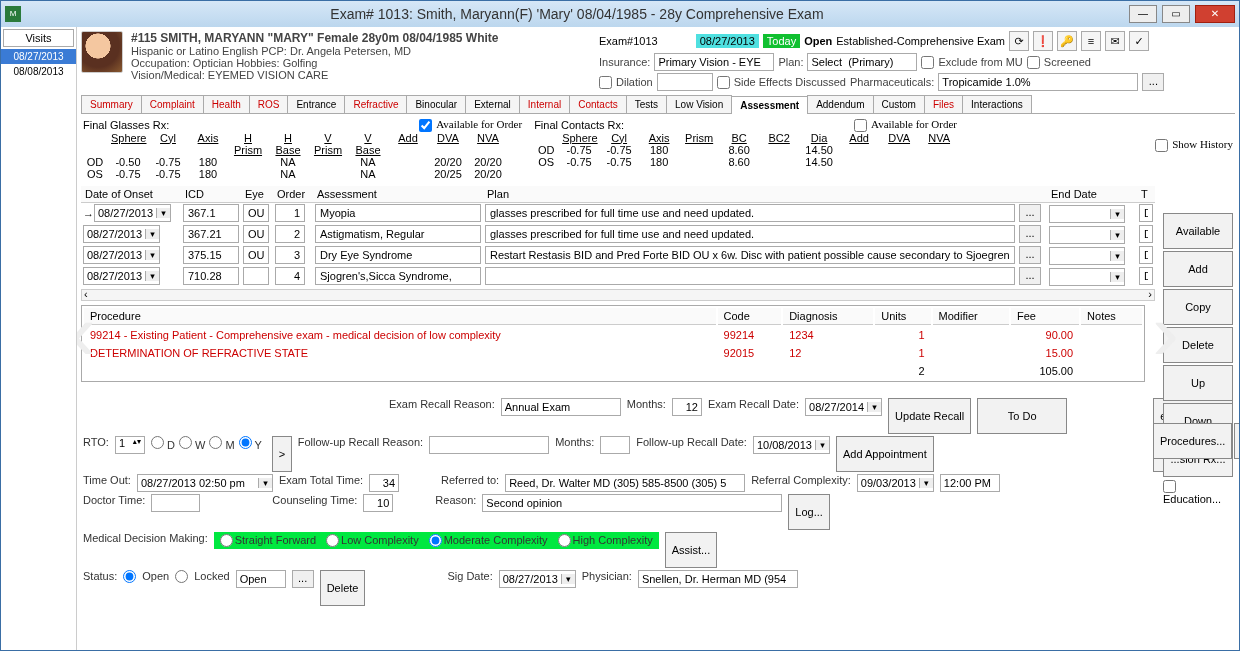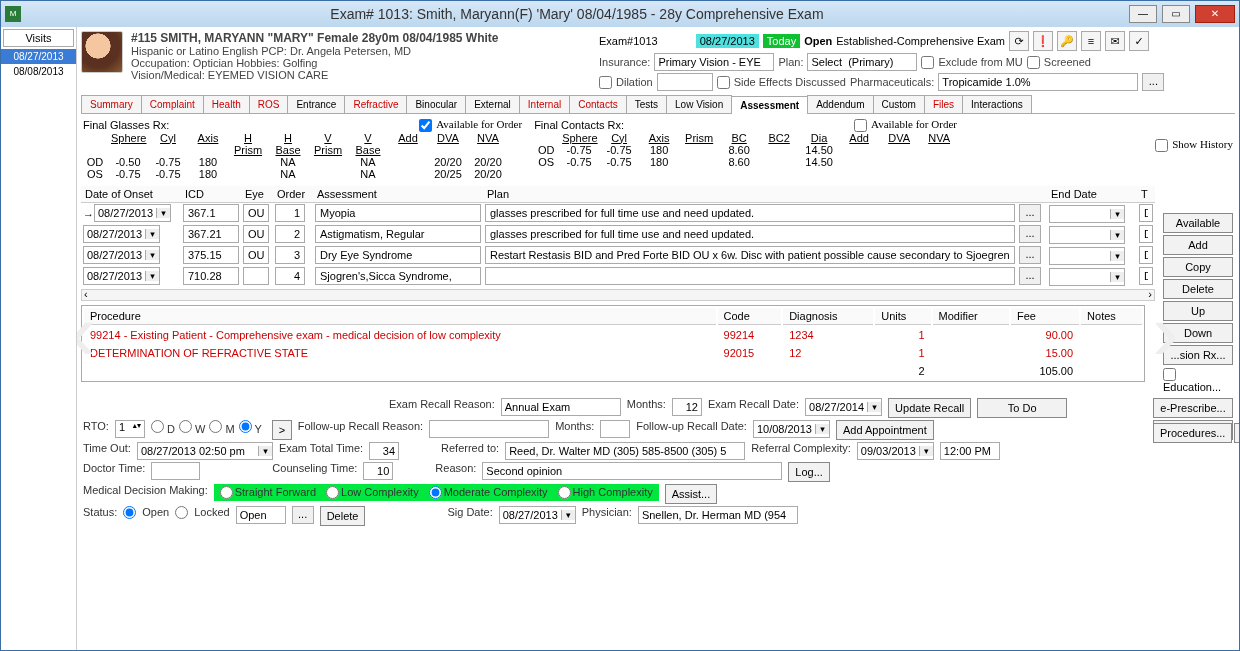--- a/index.html
+++ b/index.html
@@ -43,21 +43,21 @@
 .chk-label { margin-left: 4px; font-family: Liberation Serif, serif; }
 .diag-table { width: 100%; border-collapse: collapse; margin-top: 2px; }
 .diag-table th { text-align: left; font-weight: normal; padding: 2px 4px; border-bottom: 1px solid #ccc; background:#fafafa; white-space:nowrap;}
 .diag-table td { padding: 1px 2px; vertical-align: top; }
 .diag-table input[type=text] { width: 100%; height: 18px; border: 1px solid #aaa; padding: 0 4px; font-size:11px;}
 .diag-table .narrow input { width: 56px; }
 .drop { display:inline-flex; align-items:center; border:1px solid #aaa; height:18px; background:#fff;}
 .drop span:first-child{ padding:0 3px; min-width:60px; display:inline-block;}
 .drop .arrow{ width:14px; text-align:center; background:#eee; border-left:1px solid #aaa; font-size:9px;}
 .right-btns { position: absolute; right: 6px; top: 186px; width: 70px; display:flex; flex-direction:column; gap:2px;}
-.right-btns button, .right-btns2 button, .btn { height: 20px; border: 1px solid #888; background: #f2f2f2; cursor: pointer; font-size: 11px; padding:0 6px; white-space:nowrap;}
+.right-btns button, .right-btns2 button, .btn { height: 36px; border: 1px solid #888; background: #f2f2f2; cursor: pointer; font-size: 11px; padding:0 6px; white-space:nowrap;}
 .right-btns2 { position: absolute; right: 6px; top: 396px; width: 80px; display:flex; flex-direction:row; gap:2px;}
 .scroll-placeholder{ height:12px; border:1px solid #ccc; background:#f5f5f5; position:relative; margin-top:2px;}
 .scroll-placeholder::before{content:"‹"; position:absolute; left:2px; top:-2px;}
 .scroll-placeholder::after{content:"›"; position:absolute; right:2px; top:-2px;}
 .proc-table { width: calc(100% - 90px); border: 1px solid #aaa; margin-top: 4px; font-size:11px;}
 .proc-table th { text-align: left; padding: 2px 6px; border-bottom: 1px solid #ccc; font-weight:normal; background:#fafafa;}
 .proc-table td { padding: 2px 6px; }
 .proc-table .red-row td { color: #c00; }
 .bottom { margin-top: 12px; padding: 2px; }
 .brow { display: flex; align-items: flex-start; gap: 6px; margin: 2px 0; font-size: 11px; white-space:nowrap;}

